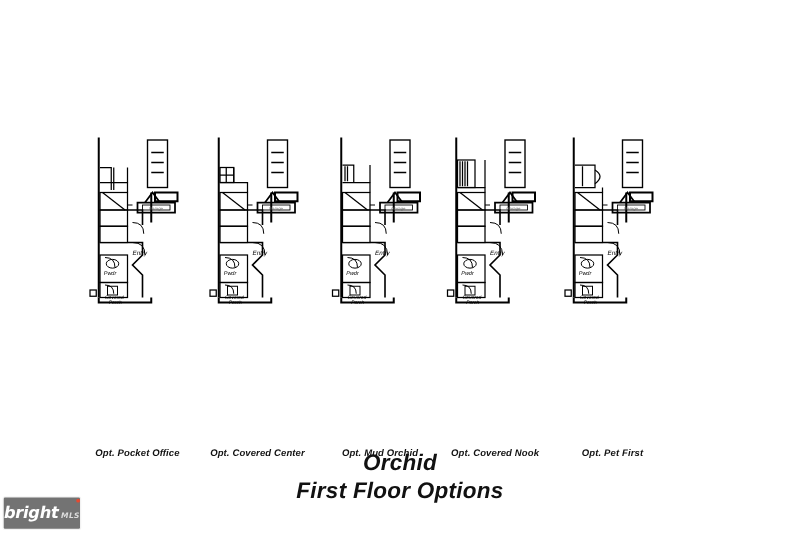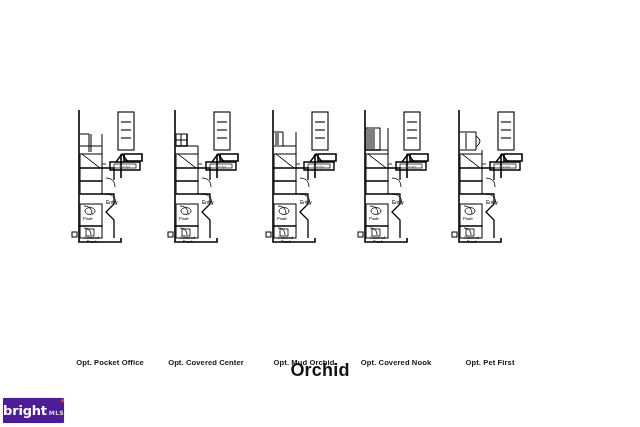--- a/index.html
+++ b/index.html
@@ -3,21 +3,21 @@
 <meta charset="utf-8">
 <style>
   html,body{margin:0;padding:0;}
   body{
     width:640px;height:427px;
     background:#ffffff;
     font-family:"Liberation Sans",sans-serif;
     position:relative;
     overflow:hidden;
   }
-  #stage{position:absolute;left:0;top:0;width:640px;height:427px;}
+  #stage{position:absolute;left:0;top:0;width:640px;height:427px;font-style:italic;}
 
   
   .plan{position:absolute;top:108px;width:96px;height:160px;}
   .plan .canvas{position:absolute;left:0;top:0;width:96px;height:142px;}
 
   .plan .caption{
     position:absolute;top:250px;left:50%;transform:translateX(-50%);
     white-space:nowrap;
     font-size:7.6px;font-weight:bold;color:#111;letter-spacing:.1px;
   }
@@ -27,21 +27,21 @@
     position:absolute;left:0;top:360px;width:640px;text-align:center;
     color:#111;
   }
   #title-main{font-size:18px;font-weight:bold;letter-spacing:.2px;line-height:21px;}
   #title-sub{font-size:18px;font-weight:bold;letter-spacing:.2px;line-height:22px;}
 
   
   #watermark{
     position:absolute;left:3px;top:398px;
     width:61px;height:25px;
-    background:#4c1d95;
+    background:#737373;
     border-radius:1px;
     display:flex;align-items:center;justify-content:center;
     box-shadow:0 0 0 1px rgba(0,0,0,.05);
   }
   #wm-inner{display:flex;align-items:baseline;}
   #wm-bright{
     font-family:"DejaVu Sans",sans-serif;
     font-size:13px;font-weight:bold;color:#ffffff;letter-spacing:-.2px;
     position:relative;
   }
@@ -339,20 +339,21 @@
       <text x="21" y="112" font-family="Liberation Sans, sans-serif" font-size="4.4" fill="#000">Pwdr</text>
       <text x="22" y="131" font-family="Liberation Sans, sans-serif" font-size="4" fill="#000">Covered</text>
       <text x="25" y="135" font-family="Liberation Sans, sans-serif" font-size="4" fill="#000">Porch</text>
       <text x="57" y="60" font-family="Liberation Sans, sans-serif" font-size="3.4" fill="#666">Garage</text>
     </svg>
     <div class="caption">Opt. Pet First</div>
   </div>
 
   <div id="title-block">
     <div id="title-main">Orchid</div>
+    <div id="title-sub">First Floor Options</div>
   </div>
 
   <div id="watermark">
     <div id="wm-inner">
       <span id="wm-bright">bright</span>
       <span id="wm-dot"></span>
       <span id="wm-mls">MLS</span>
     </div>
   </div>
 

